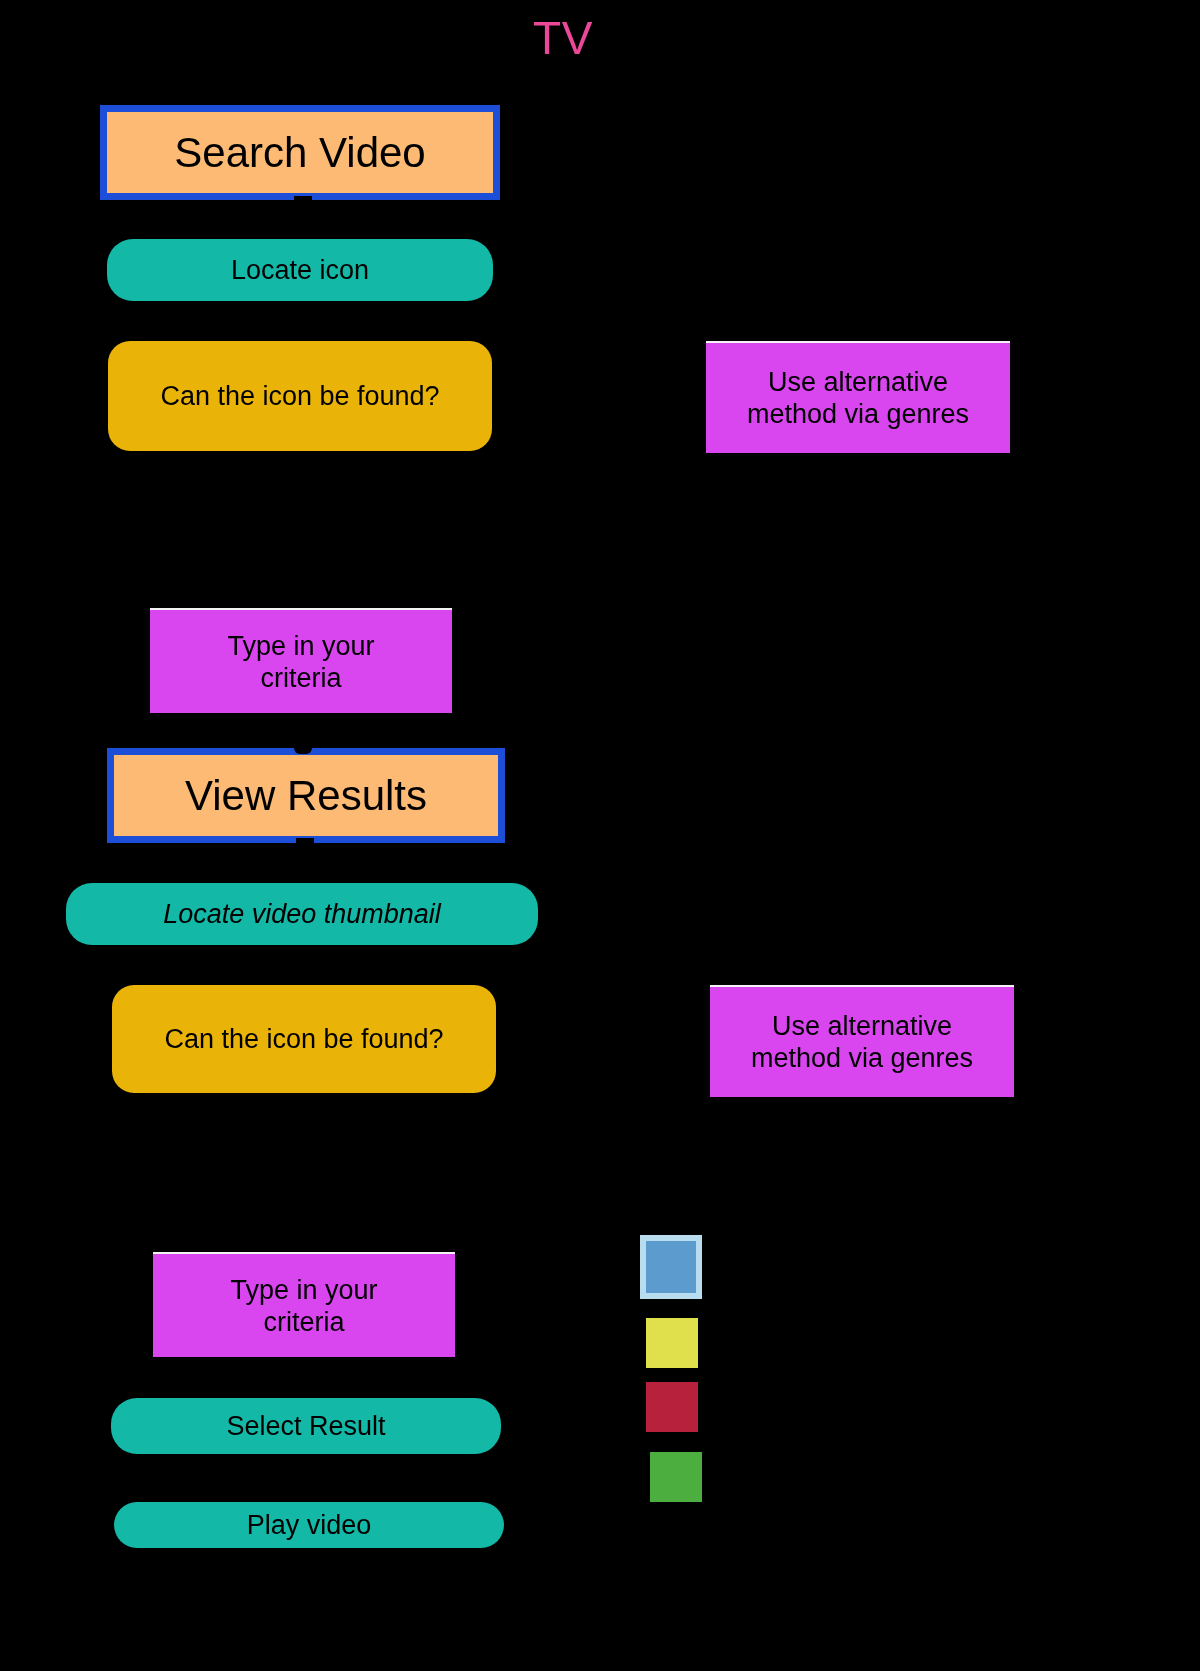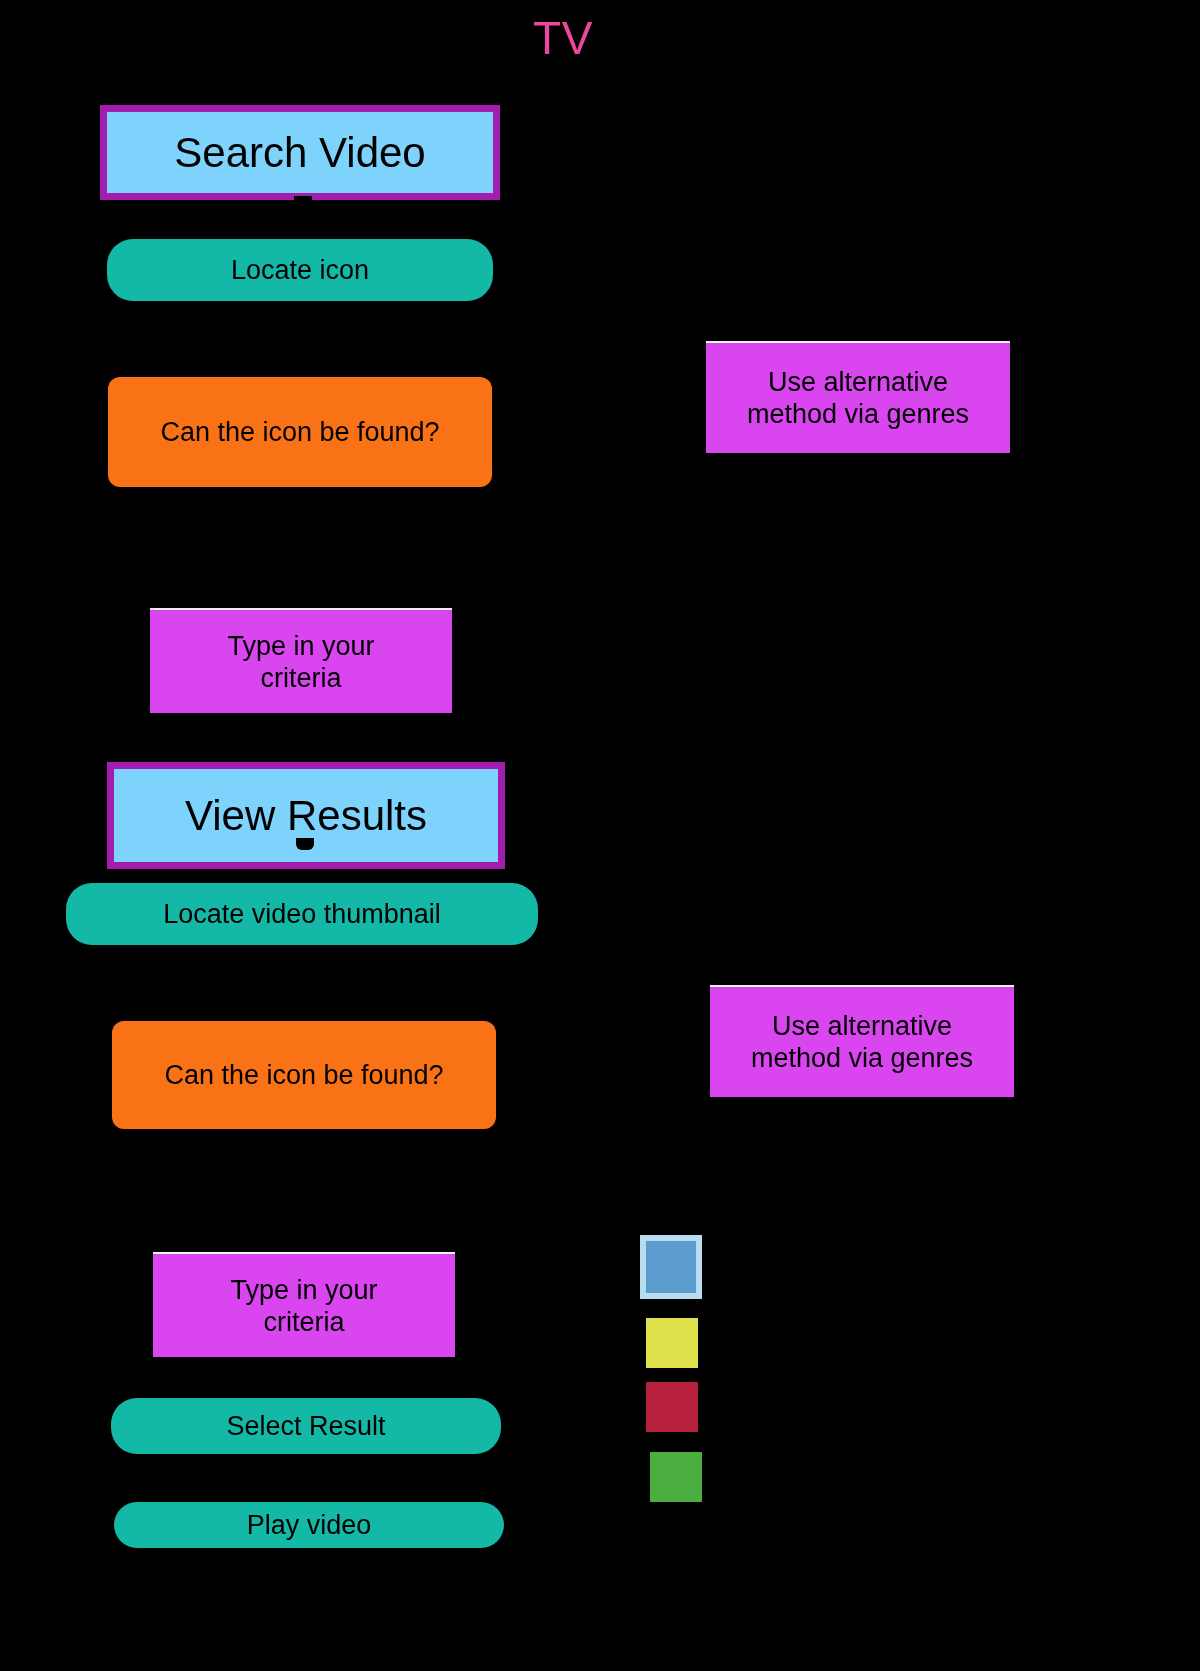--- a/index.html
+++ b/index.html
@@ -34,35 +34,34 @@
     justify-content: center;
     text-align: center;
     color: #000000;
     font-size: 27px;
     line-height: 32px;
     padding: 4px 12px;
     white-space: pre-line;
   }
   
   .node-screen {
-    background: #7dd3fc;
-    border: 7px solid #a21caf;
+    background: #fdba74;
+    border: 7px solid #1d4ed8;
     font-size: 42px;
     line-height: 48px;
   }
   
   .node-action {
     background: #14b8a6;
     border-radius: 26px;
   }
   
   .node-decision {
-    background: #f97316;
-    border-radius: 12px;
-    margin-top: 36px;
+    background: #eab308;
+    border-radius: 22px;
   }
   
   .node-outcome {
     background: #d946ef;
     border-top: 2px solid #f2f2f2;
   }
   
   .connector {
     position: absolute;
     background: #000000;
@@ -89,22 +88,22 @@
   <div class="title">TV</div>
 
   <div id="nodes-layer">
       <div class="node node-screen" style="left: 100px; top: 105px; width: 400px; height: 95px;">Search Video</div>
       <div class="node node-action" style="left: 107px; top: 239px; width: 386px; height: 62px;">Locate icon</div>
       <div class="node node-decision" style="left: 108px; top: 341px; width: 384px; height: 110px;">Can the icon be found?</div>
       <div class="node node-outcome" style="left: 706px; top: 341px; width: 304px; height: 112px;">Use alternative
 method via genres</div>
       <div class="node node-outcome" style="left: 150px; top: 608px; width: 302px; height: 105px;">Type in your
 criteria</div>
-      <div class="node node-screen" style="left: 107px; top: 748px; width: 398px; height: 107px; margin-top: 14px;">View Results</div>
-      <div class="node node-action" style="left: 66px; top: 883px; width: 472px; height: 62px;">Locate video thumbnail</div>
+      <div class="node node-screen" style="left: 107px; top: 748px; width: 398px; height: 95px;">View Results</div>
+      <div class="node node-action" style="left: 66px; top: 883px; width: 472px; height: 62px; font-style: italic;">Locate video thumbnail</div>
       <div class="node node-decision" style="left: 112px; top: 985px; width: 384px; height: 108px;">Can the icon be found?</div>
       <div class="node node-outcome" style="left: 710px; top: 985px; width: 304px; height: 112px;">Use alternative
 method via genres</div>
       <div class="node node-outcome" style="left: 153px; top: 1252px; width: 302px; height: 105px;">Type in your
 criteria</div>
       <div class="node node-action" style="left: 111px; top: 1398px; width: 390px; height: 56px;">Select Result</div>
       <div class="node node-action" style="left: 114px; top: 1502px; width: 390px; height: 46px;">Play video</div>
     </div>
   <div id="connectors-layer">
       <div class="connector" style="left: 294px; top: 196px; width: 18px; height: 12px;"></div>

